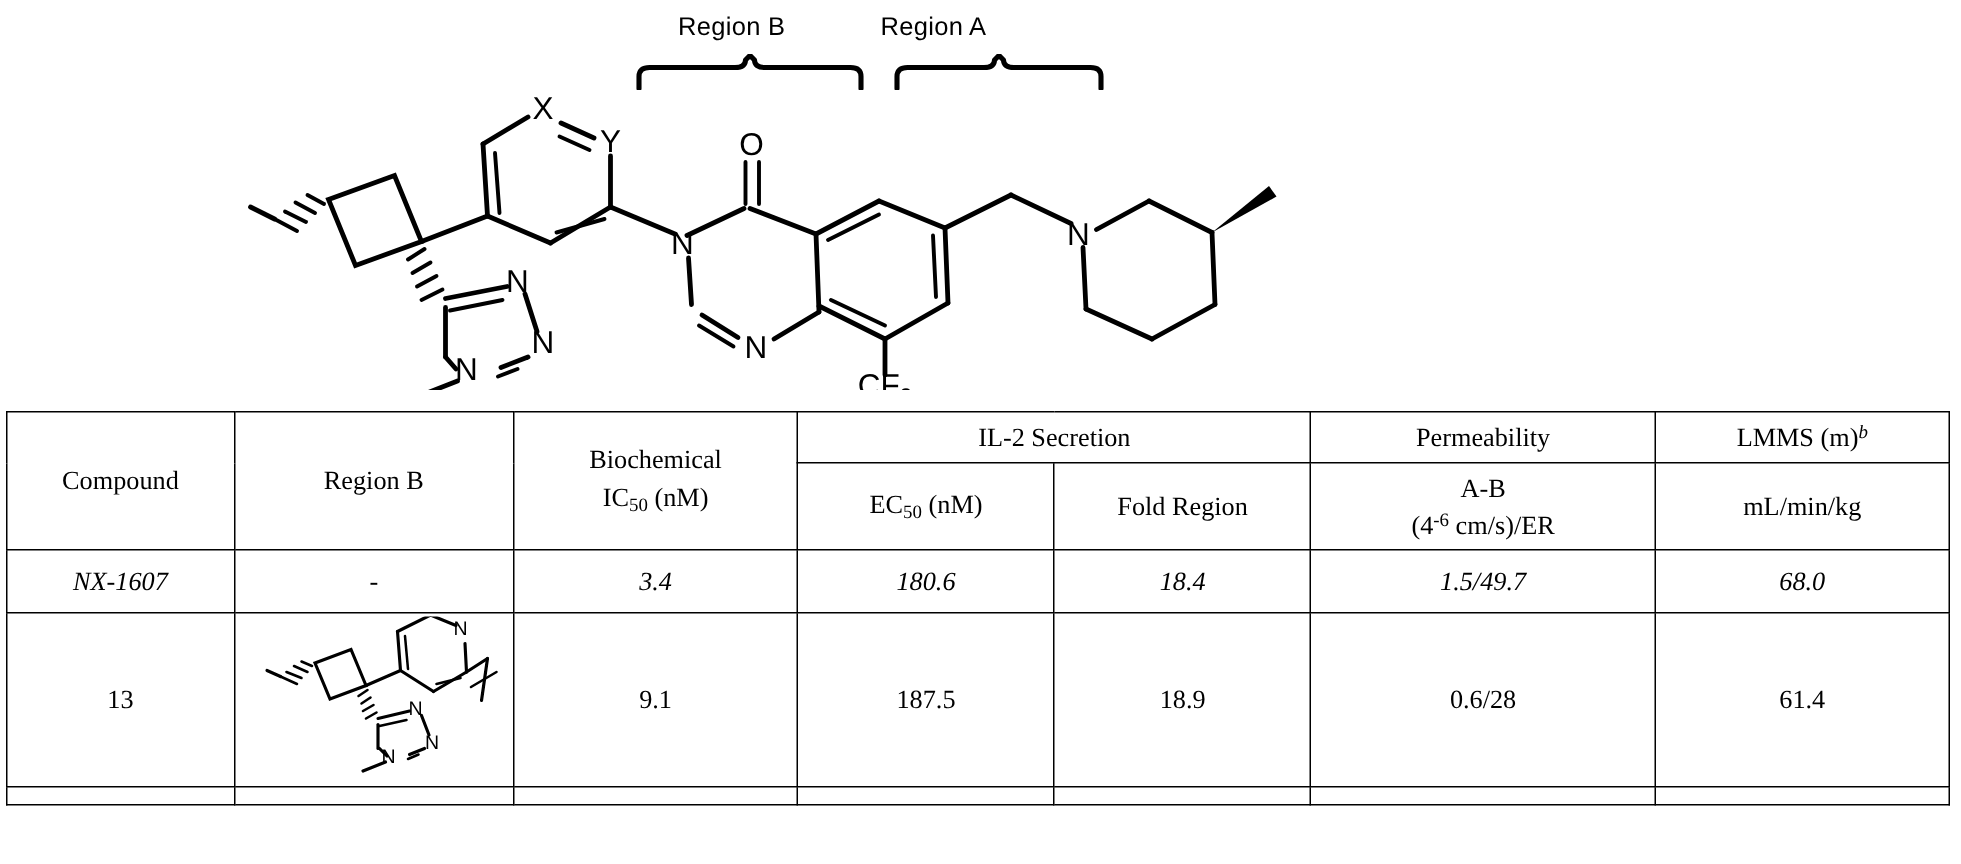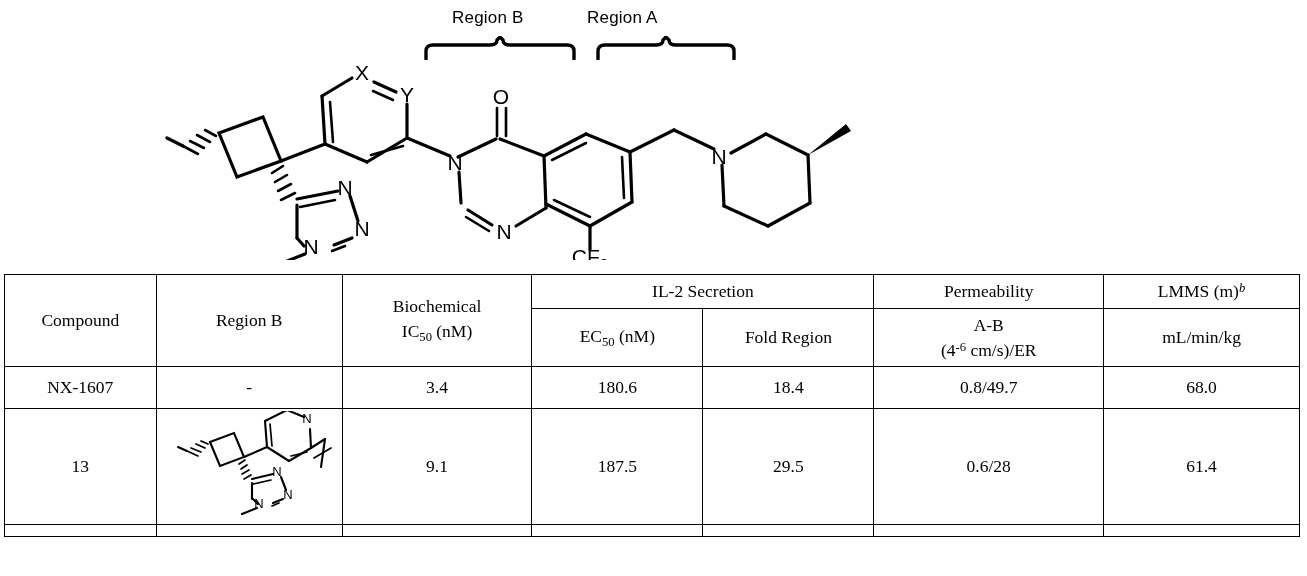--- a/index.html
+++ b/index.html
@@ -56,21 +56,21 @@
     border: 1.6px solid #000;
     text-align: center;
     vertical-align: middle;
     font-weight: normal;
     padding: 0;
     line-height: 1.42;
   }
   .hdr-tall  { height: 90px; }
   .hdr-top   { height: 33px; font-family: Liberation Serif, serif; }
   .hdr-bot   { height: 57px; }
-  .row-a     { height: 42px; }
+  .row-a     { height: 42px; font-style: italic; }
   .row-b     { height: 116px; }
   .row-clip  { height: 12px; }
 
   sub { font-size: 0.72em; vertical-align: -0.28em; }
   sup { font-size: 0.72em; vertical-align: 0.42em; }
   .ital { font-style: italic; }
 
   .cell-struct svg { display: block; margin: 0 auto; }
 
   
@@ -224,21 +224,21 @@
     </tr>
   </thead>
   <tbody>
 
     <tr class="row-a">
       <td>NX-1607</td>
       <td>-</td>
       <td>3.4</td>
       <td>180.6</td>
       <td>18.4</td>
-      <td>0.8/49.7</td>
+      <td>1.5/49.7</td>
       <td>68.0</td>
     </tr>
 
     <tr class="row-b">
       <td>13</td>
       <td class="cell-struct">
         <svg width="168" height="112" viewBox="0 0 168 112">
           <g stroke="#000" stroke-width="2.1" fill="none" stroke-linecap="round">
 
             <path d="M45,31 L69,22 L79,46 L55,55 Z"></path>
@@ -285,21 +285,21 @@
           <g font-family="Liberation Sans, sans-serif" font-size="13" fill="#000" text-anchor="middle" dominant-baseline="middle">
             <text x="142" y="9">N</text>
             <text x="112" y="62">N</text>
             <text x="123" y="85">N</text>
             <text x="94" y="94">N</text>
           </g>
         </svg>
       </td>
       <td>9.1</td>
       <td>187.5</td>
-      <td>29.5</td>
+      <td>18.9</td>
       <td>0.6/28</td>
       <td>61.4</td>
     </tr>
 
     <tr class="row-clip">
       <td></td>
       <td></td>
       <td></td>
       <td></td>
       <td></td>

